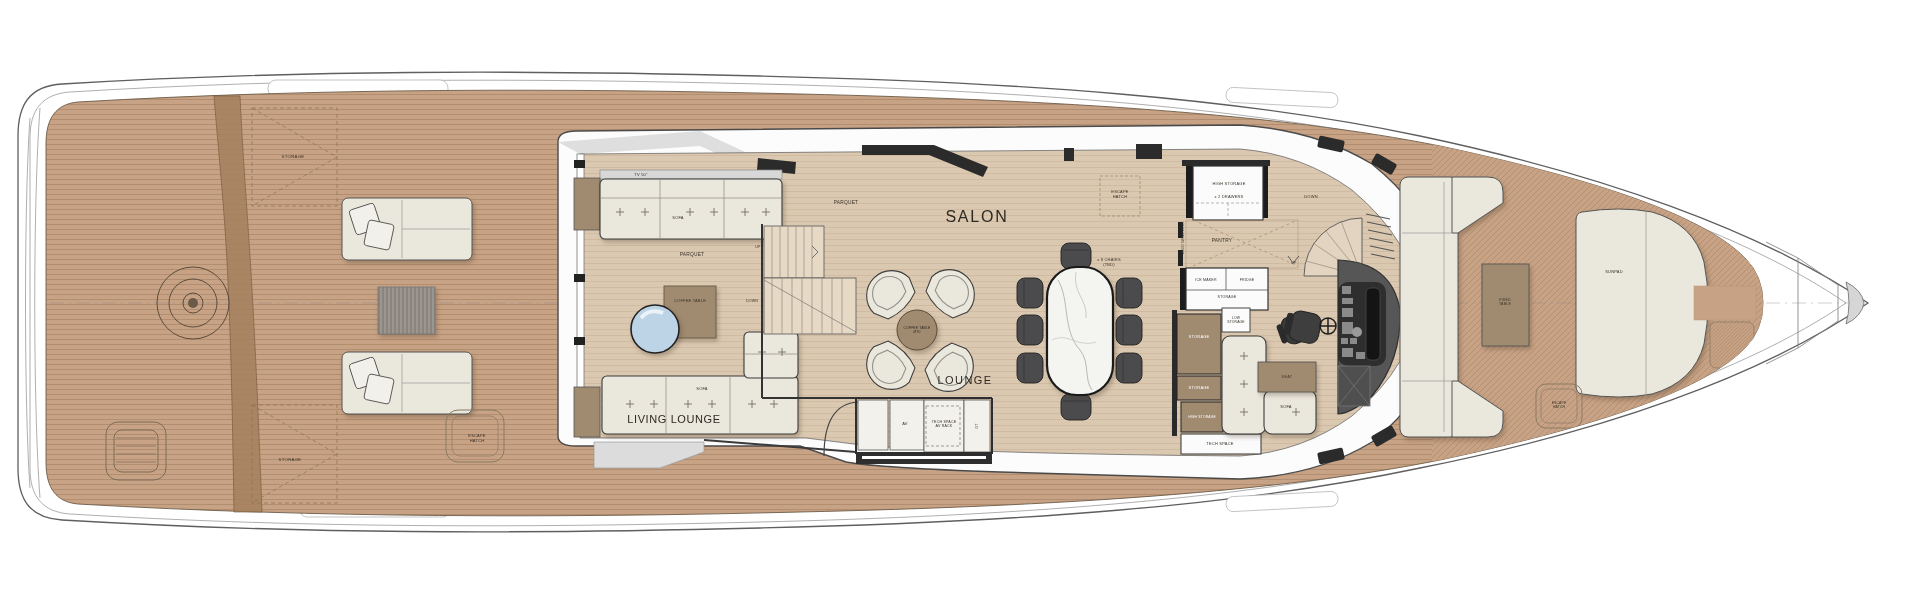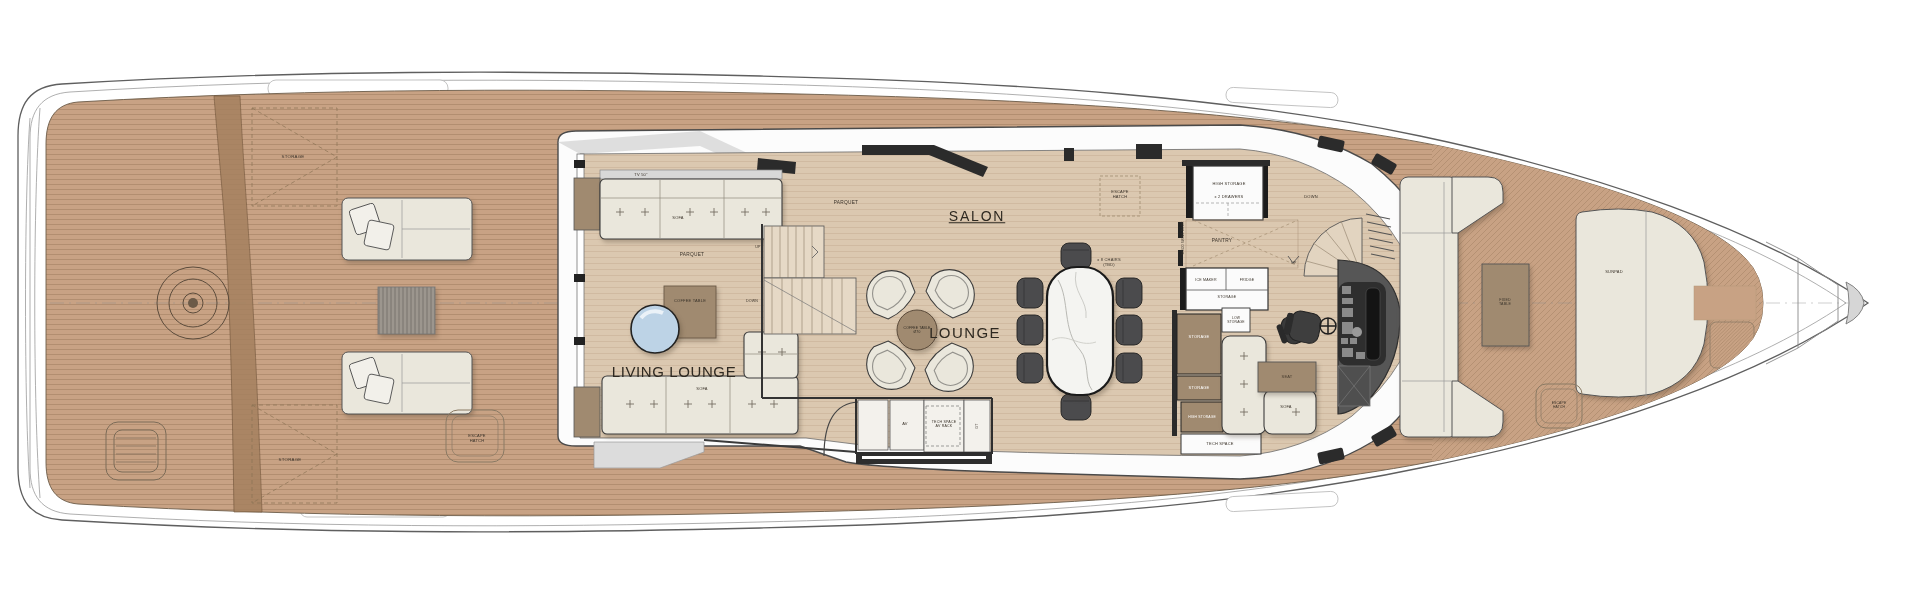--- a/index.html
+++ b/index.html
@@ -4,22 +4,22 @@
 <style>
   html,body{margin:0;padding:0;background:#fff;}
   .stage{position:relative;width:1920px;height:600px;background:#fff;overflow:hidden;
          font-family:"Liberation Sans",sans-serif;}
   .stage svg{position:absolute;left:0;top:0;}
   .labels{position:absolute;left:0;top:0;width:100%;height:100%;pointer-events:none;}
   .lbl{position:absolute;font:500 8px/1.25 "Liberation Sans",sans-serif;color:var(--label,#3a332a);
        transform:translate(-50%,-50%) scale(var(--s,1));white-space:pre-line;text-align:center;
        letter-spacing:.4px;}
   .lbl.vert{transform:translate(-50%,-50%) rotate(-90deg) scale(var(--s,1));white-space:nowrap;}
-  .lbl.b9{font-size:15px;letter-spacing:.6px;color:#2e2921;}
-  .lbl.b10{font-size:14px;letter-spacing:1.8px;color:#2e2921;text-decoration:underline;}
+  .lbl.b9{font-size:11px;letter-spacing:.6px;color:#2e2921;margin-top:48px;}
+  .lbl.b10{font-size:16px;letter-spacing:1.8px;color:#2e2921;}
   .shadow{filter:drop-shadow(2px 3px 2px rgba(70,55,40,.3));}
 </style>
 </head>
 <body>
 
 <div class="stage">
 <svg width="1920" height="600" viewBox="0 0 1920 600">
   <defs>
     <pattern id="plank" width="6" height="5" patternUnits="userSpaceOnUse">
       <rect width="6" height="5" style="fill:var(--teak,#c8a284)"></rect>

